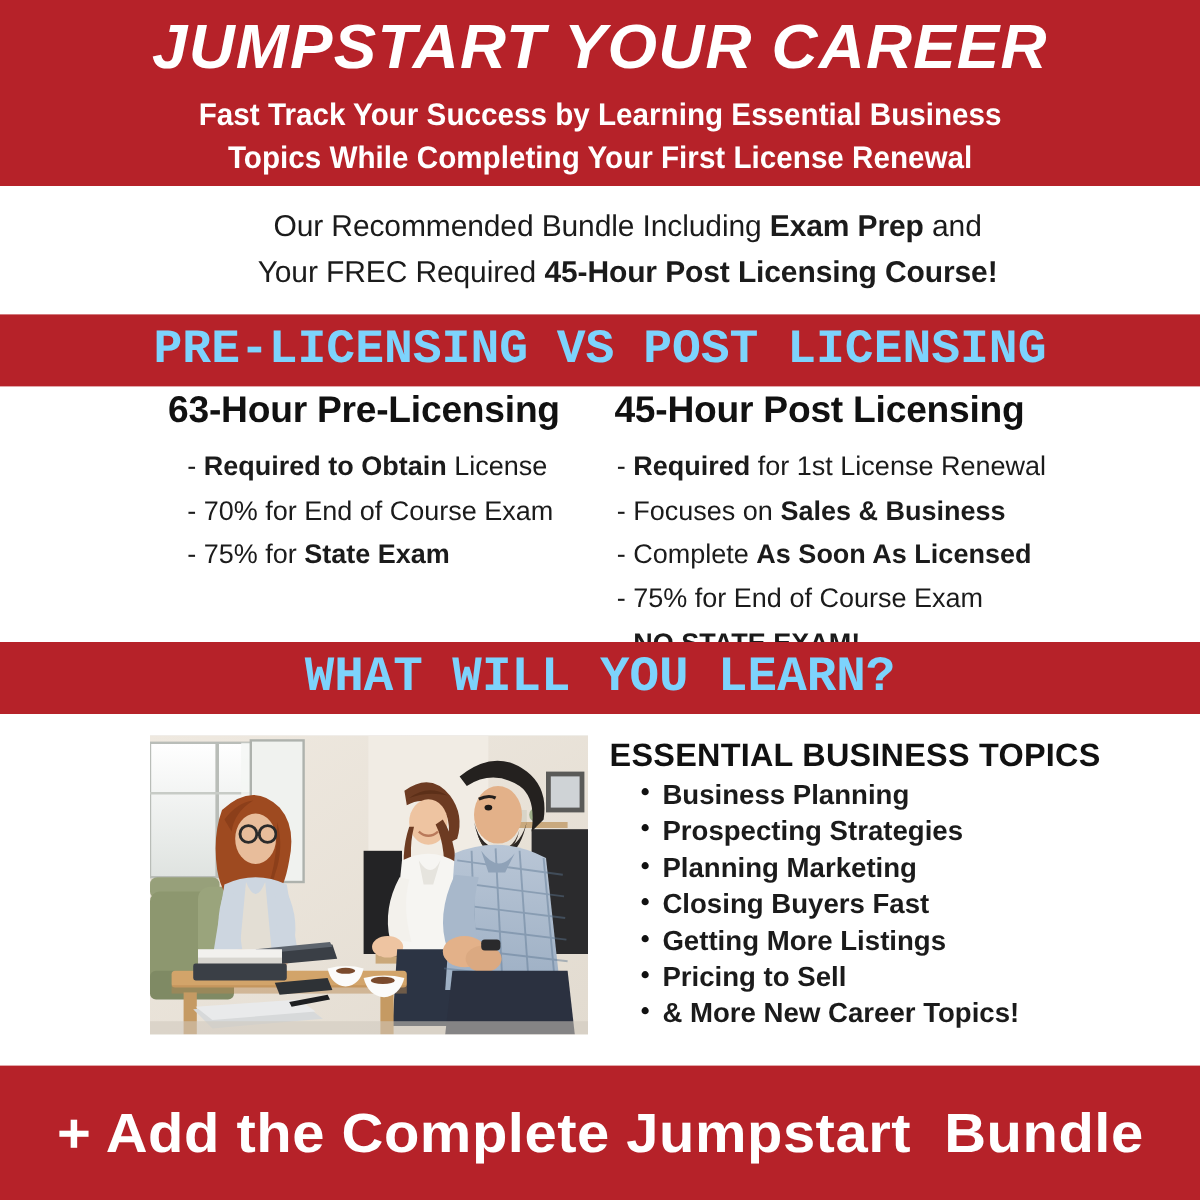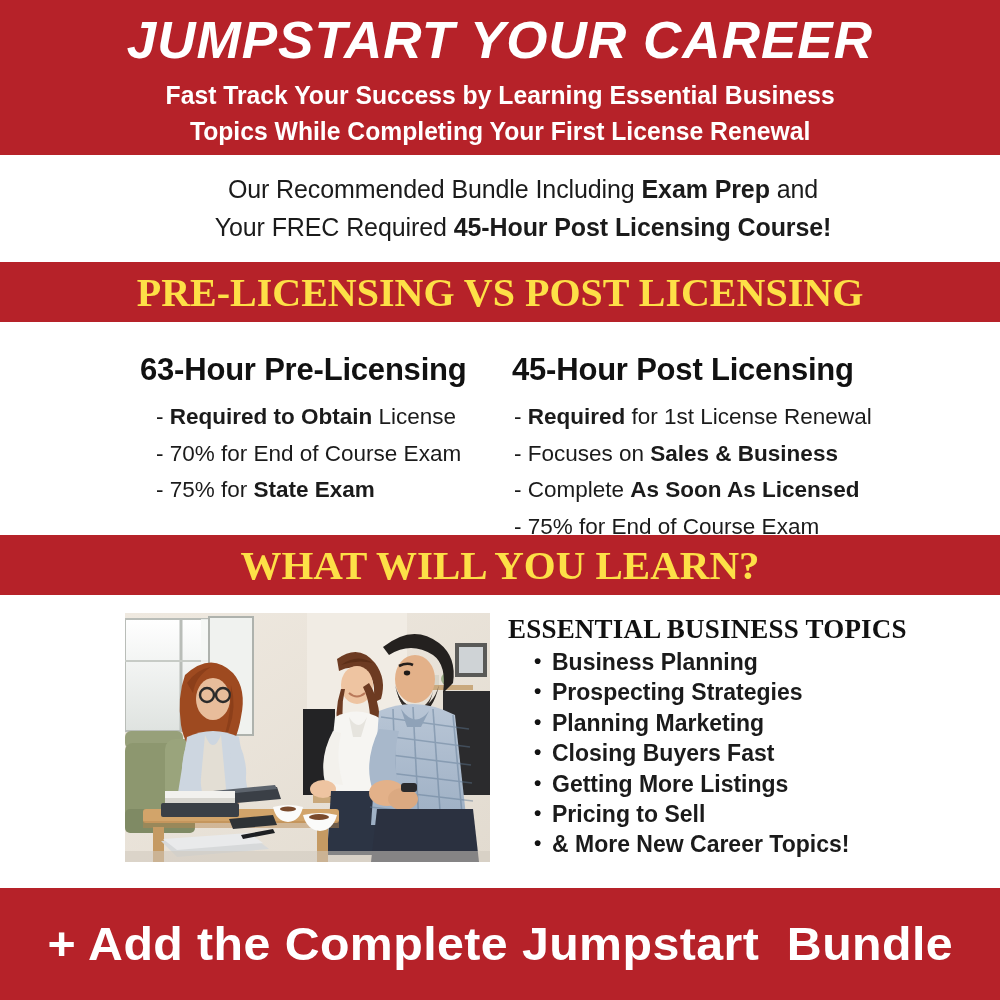--- a/index.html
+++ b/index.html
@@ -79,22 +79,22 @@
   .intro div {
     font-size: 25px;
     line-height: 1.5;
     white-space: nowrap;
     letter-spacing: -0.1px;
   }
   .intro b { font-weight: bold; }
 
   
   .banner-text {
-    color: #fde047;
-    font-family: Liberation Serif, serif;
+    color: #7dd3fc;
+    font-family: Liberation Mono, monospace;
     font-weight: bold;
     font-size: 40px;
     letter-spacing: 0px;
     white-space: nowrap;
     transform: scaleX(1.0);
   }
   .banner-text.learn { font-size: 41px; }
 
   .bundle-text {
     color: #ffffff;
@@ -110,21 +110,21 @@
   .compare {
     position: absolute;
     top: 322px;
     left: 0;
     width: 1000px;
     height: 213px;
     display: flex;
   }
   .col {
     box-sizing: border-box;
-    padding-top: 30px;
+    padding-top: 2px;
   }
   .col-left  { width: 490px; padding-left: 138px; }
   .col-right { width: 510px; padding-left: 22px; }
 
   .col-head {
     font-family: "Liberation Sans Narrow", "Liberation Sans", sans-serif;
     font-weight: bold;
     font-size: 31px;
     color: #111111;
     white-space: nowrap;
@@ -161,21 +161,21 @@
     height: 249px;
     overflow: hidden;
     background: #d9d5cb;
   }
   .photo svg { display: block; }
 
   .topics-head {
     position: absolute;
     left: 508px;
     top: 19px;
-    font-family: Liberation Serif, serif;
+    font-family: Liberation Sans, sans-serif;
     font-weight: bold;
     font-size: 27px;
     color: #111111;
     white-space: nowrap;
     letter-spacing: 0.2px;
   }
   .topics {
     position: absolute;
     left: 534px;
     top: 52px;

